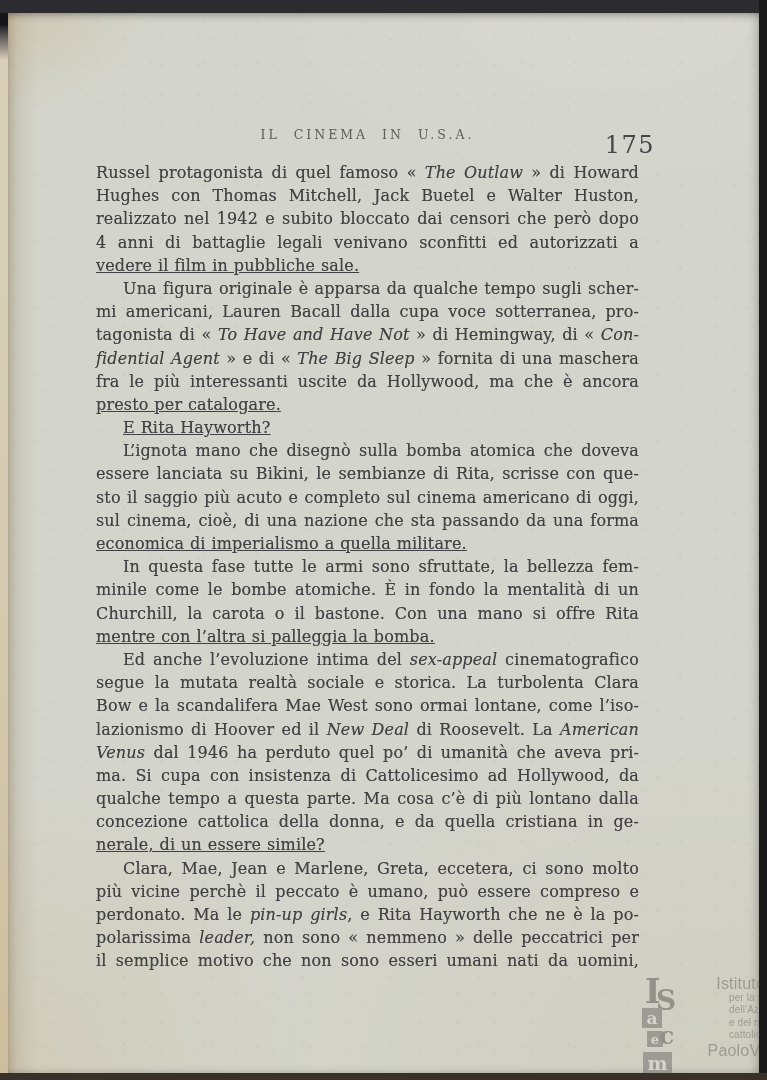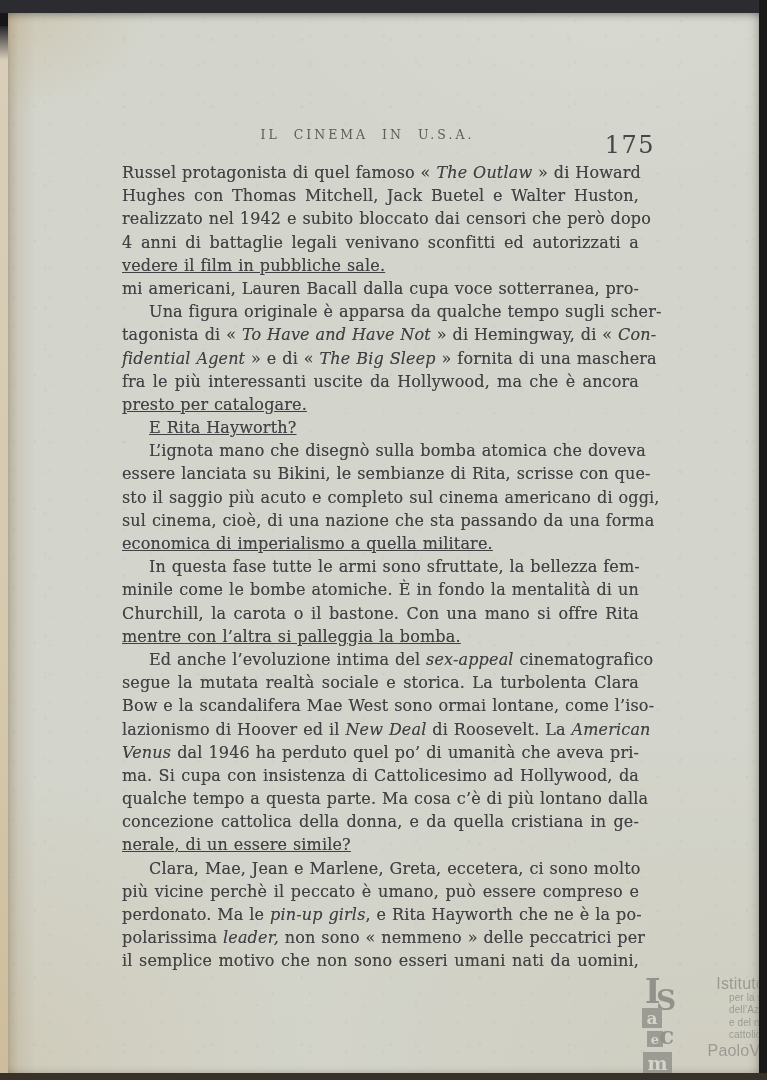--- a/index.html
+++ b/index.html
@@ -32,21 +32,21 @@
     background-size:89px 67px, 53px 41px, 37px 29px;}
 
   .running-head{position:absolute;left:88px;top:106px;width:559px;height:26px;}
   .running-title{position:absolute;left:0;top:8px;width:543px;text-align:center;
     font-size:12.5px;letter-spacing:3px;word-spacing:7px;color:#5d5d5a;}
   .page-number{position:absolute;right:0;top:0;font-size:24px;letter-spacing:1.5px;color:#46464a;margin-top:12px;}
 
   .body-text{position:absolute;left:88px;top:148px;width:543px;color:#414144;
     font-size:16px;letter-spacing:0.15px;word-spacing:0.6px;
     text-shadow:0 0 0.5px rgba(65,65,70,0.55);}
-  .line{height:23.2px;line-height:23.2px;text-align:justify;text-align-last:justify;white-space:nowrap;overflow:visible;margin-left:26px;}
+  .line{height:23.2px;line-height:23.2px;text-align:justify;text-align-last:justify;white-space:nowrap;overflow:visible;}
   .line.pfinal{text-align-last:left;text-decoration:underline;}
   .line.indent{text-indent:27px;}
   .line i{font-style:italic;}
 
   .watermark{position:absolute;left:633px;top:962px;width:124px;height:106px;opacity:0.82;}
   .wm-letters{position:absolute;left:0;top:0;width:36px;height:104px;
     font-family:"DejaVu Serif","Liberation Serif",serif;font-weight:bold;color:#85857f;}
   .wm-letter{position:absolute;line-height:1;}
   .wm-tile{display:flex;align-items:center;justify-content:center;background:#91918a;color:#d6d6cd;}
   .wm-text{position:absolute;left:40px;top:0;width:84px;
@@ -66,22 +66,22 @@
       <span class="running-title">IL CINEMA IN U.S.A.</span>
       <span class="page-number">175</span>
     </div>
 
     <div class="body-text">
         <div class="line"><span>Russel protagonista di quel famoso « </span><i>The Outlaw</i><span> » di Howard</span></div>
         <div class="line"><span>Hughes con Thomas Mitchell, Jack Buetel e Walter Huston,</span></div>
         <div class="line"><span>realizzato nel 1942 e subito bloccato dai censori che però dopo</span></div>
         <div class="line"><span>4 anni di battaglie legali venivano sconfitti ed autorizzati a</span></div>
         <div class="line pfinal"><span>vedere il film in pubbliche sale.</span></div>
+        <div class="line indent"><span>Una figura originale è apparsa da qualche tempo sugli scher-</span></div>
         <div class="line"><span>mi americani, Lauren Bacall dalla cupa voce sotterranea, pro-</span></div>
-        <div class="line indent"><span>Una figura originale è apparsa da qualche tempo sugli scher-</span></div>
         <div class="line"><span>tagonista di « </span><i>To Have and Have Not</i><span> » di Hemingway, di « </span><i>Con-</i></div>
         <div class="line"><i>fidential Agent</i><span> » e di « </span><i>The Big Sleep</i><span> » fornita di una maschera</span></div>
         <div class="line"><span>fra le più interessanti uscite da Hollywood, ma che è ancora</span></div>
         <div class="line pfinal"><span>presto per catalogare.</span></div>
         <div class="line indent pfinal"><span>E Rita Hayworth?</span></div>
         <div class="line indent"><span>L’ignota mano che disegnò sulla bomba atomica che doveva</span></div>
         <div class="line"><span>essere lanciata su Bikini, le sembianze di Rita, scrisse con que-</span></div>
         <div class="line"><span>sto il saggio più acuto e completo sul cinema americano di oggi,</span></div>
         <div class="line"><span>sul cinema, cioè, di una nazione che sta passando da una forma</span></div>
         <div class="line pfinal"><span>economica di imperialismo a quella militare.</span></div>

